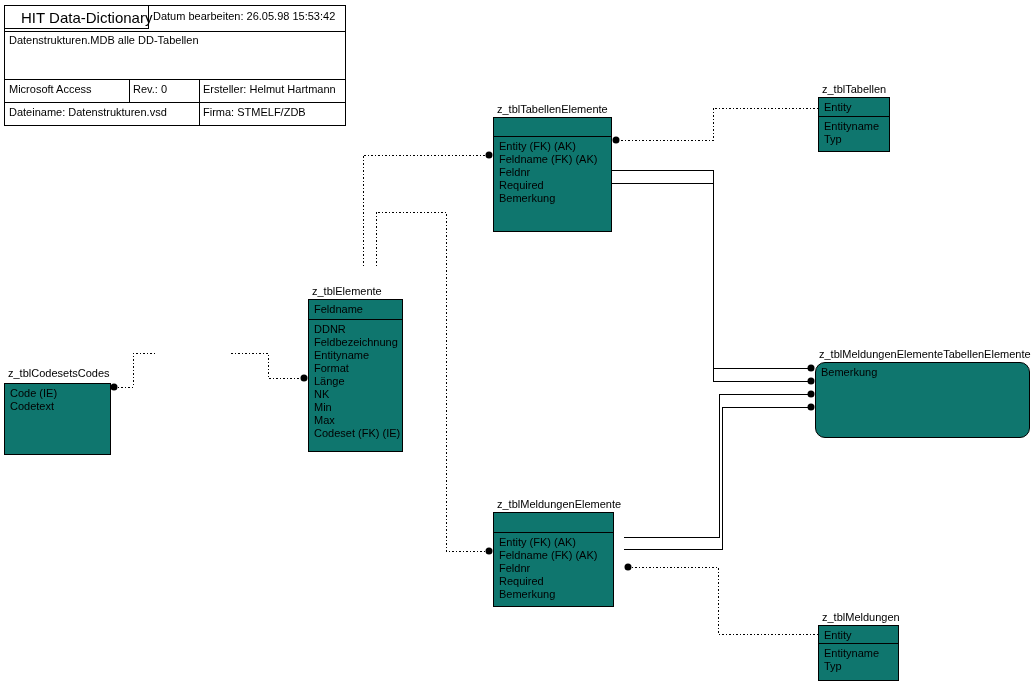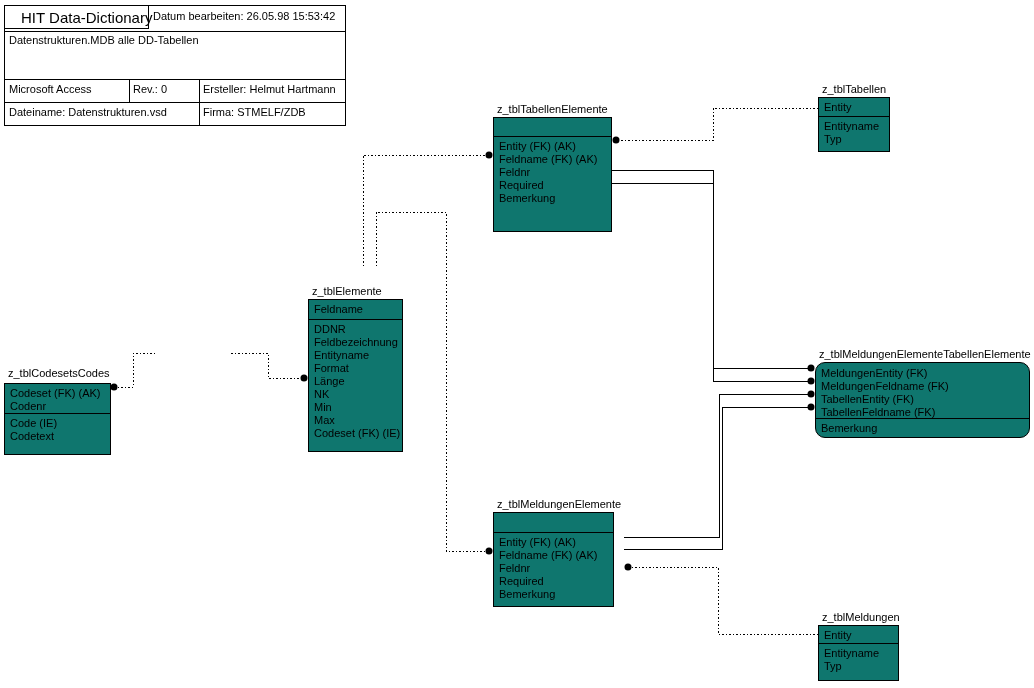--- a/index.html
+++ b/index.html
@@ -117,38 +117,28 @@
       <div class="row">NK</div>
       <div class="row">Min</div>
       <div class="row">Max</div>
       <div class="row">Codeset (FK) (IE)</div>
     </div>
   </div>
 
 
   <div class="entity" style="left:4px;top:383px;width:107px;height:72px;">
     <div class="entity-title" style="top:-17px;">z_tblCodesetsCodes</div>
-    <div class="sect pk" style="height:30px;">
-      <div class="row">Codeset (FK) (AK)</div>
-      <div class="row">Codenr</div>
-    </div>
     <div class="sect">
       <div class="row">Code (IE)</div>
       <div class="row">Codetext</div>
     </div>
   </div>
 
   <div class="entity rounded" style="left:815px;top:362px;width:215px;height:76px;">
     <div class="entity-title">z_tblMeldungenElementeTabellenElemente</div>
-    <div class="sect pk" style="height:56px;padding-top:4px;">
-      <div class="row">MeldungenEntity (FK)</div>
-      <div class="row">MeldungenFeldname (FK)</div>
-      <div class="row">TabellenEntity (FK)</div>
-      <div class="row">TabellenFeldname (FK)</div>
-    </div>
     <div class="sect">
       <div class="row">Bemerkung</div>
     </div>
   </div>
 
   <div class="entity" style="left:493px;top:512px;width:121px;height:95px;">
     <div class="entity-title">z_tblMeldungenElemente</div>
     <div class="sect pk" style="height:20px;"></div>
     <div class="sect">
       <div class="row">Entity (FK) (AK)</div>

